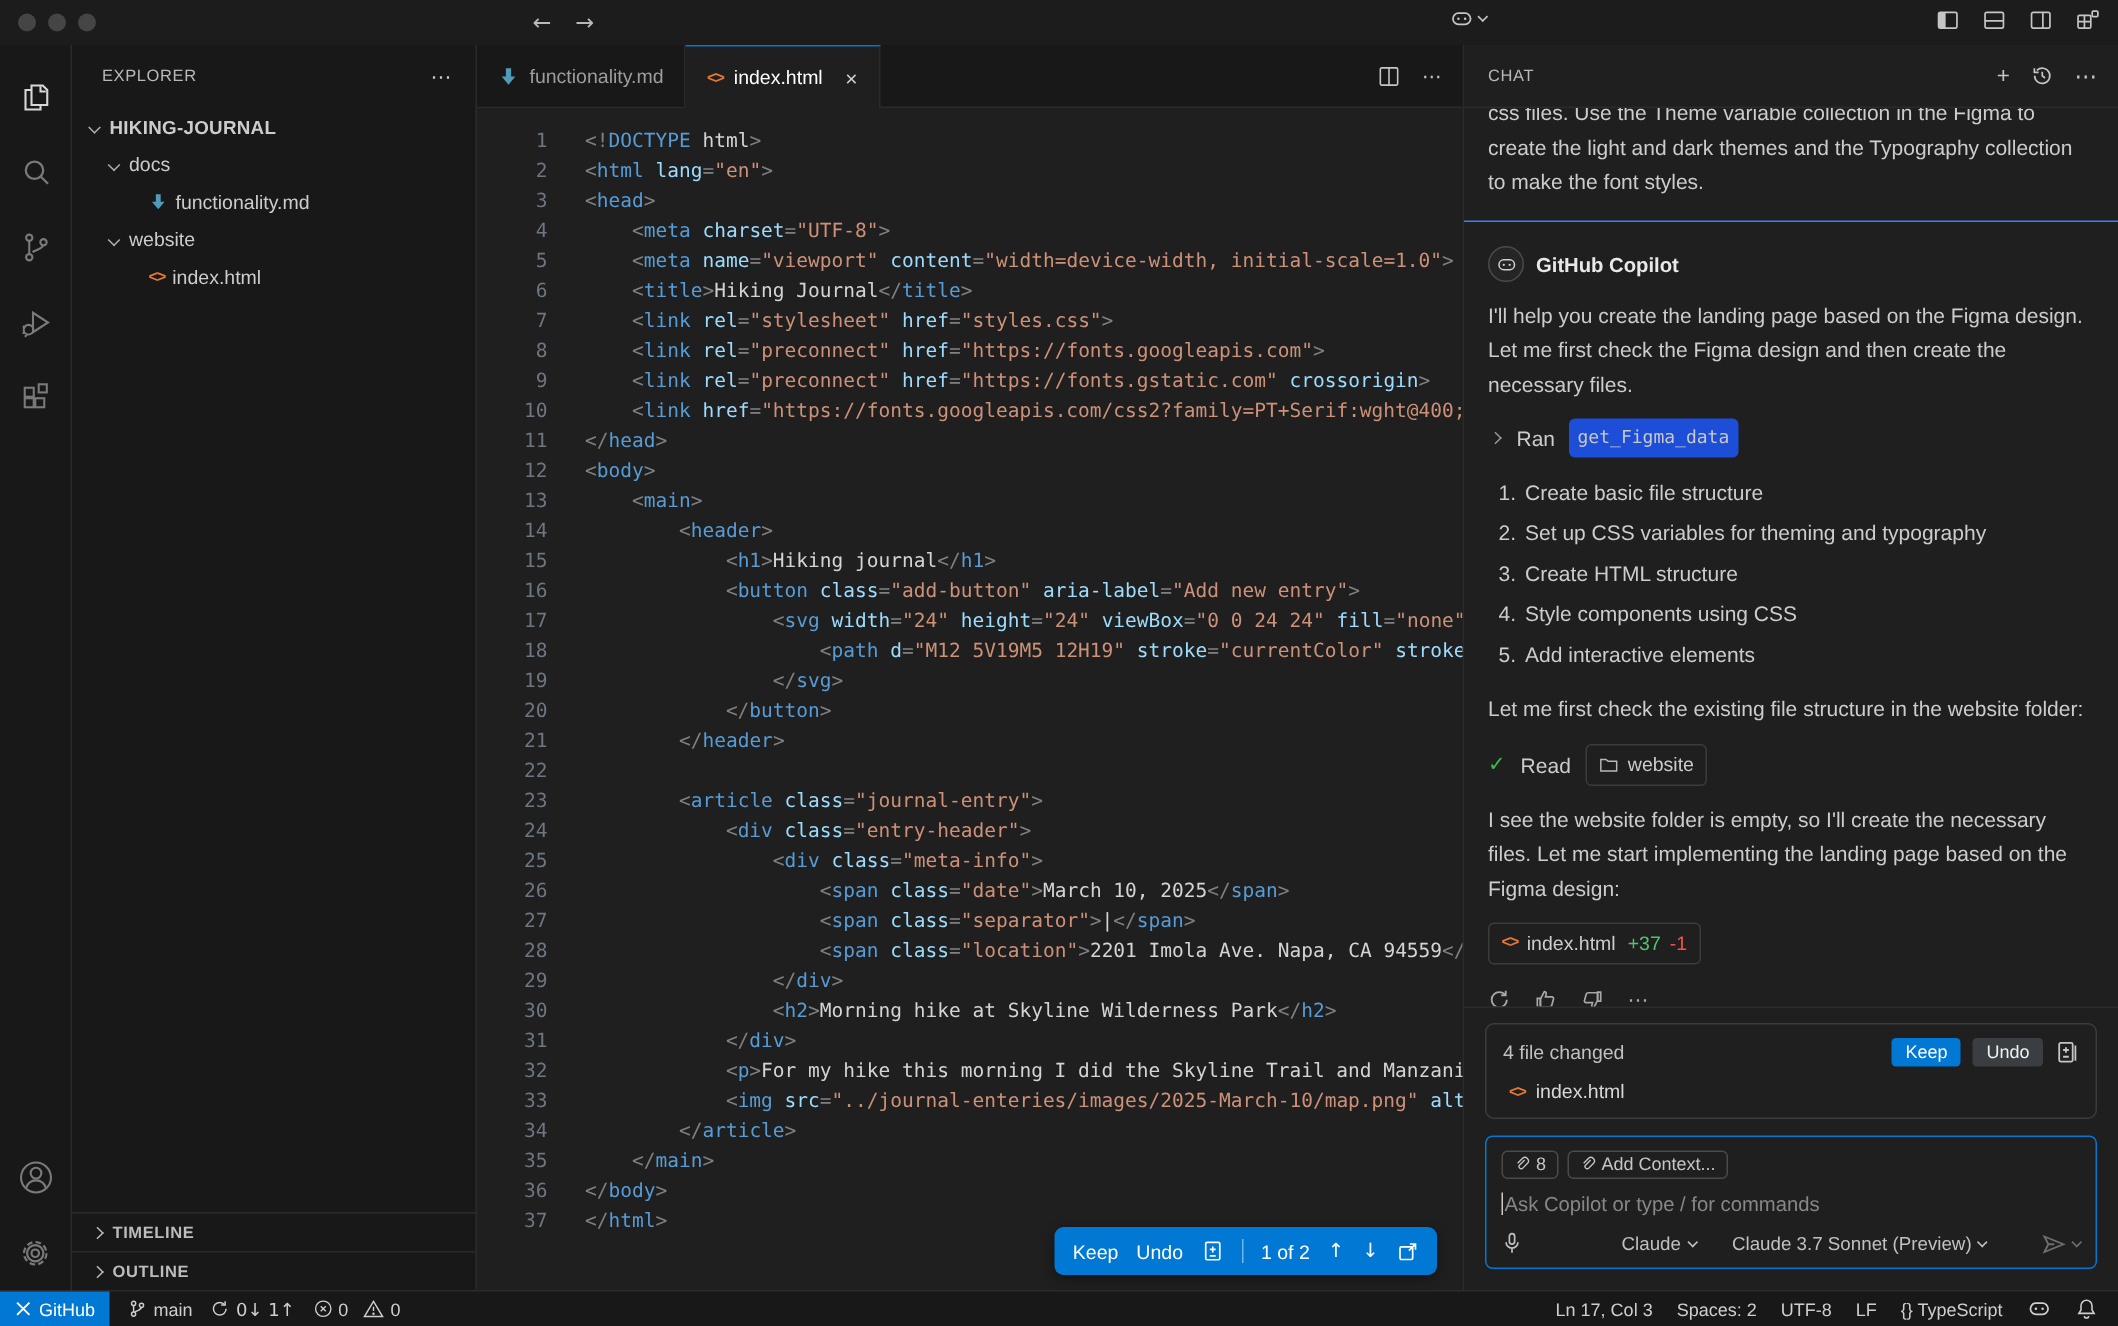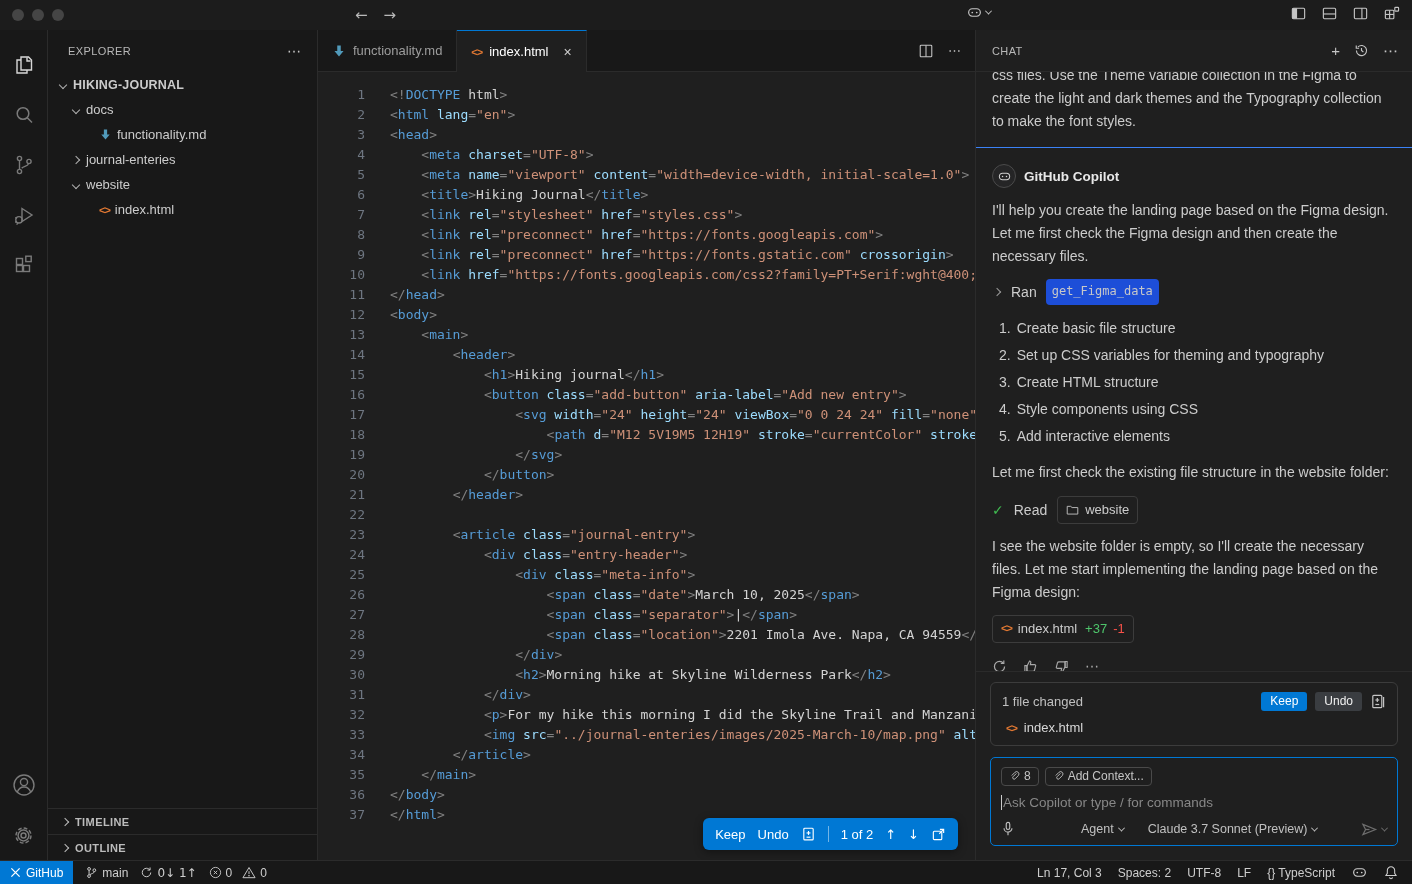--- a/index.html
+++ b/index.html
@@ -231,26 +231,20 @@
           <span class="lbl">docs</span>
         </div>
         <div class="tree-row" style="padding-left: 36px;">
           <span class="tree-chev"></span>
           <span style="display: inline-flex;">
             <svg width="13" height="13" viewBox="0 0 16 16">
               <path fill="#519aba" d="M8 14.2L2.8 8H6V1.8h4V8h3.2z"></path>
             </svg>
           </span>
           <span class="lbl">functionality.md</span>
-        </div>
-        <div class="tree-row" style="padding-left: 23px;">
-          <span class="tree-chev">
-            <span class="chev-right"></span>
-          </span>
-          <span class="lbl">journal-enteries</span>
         </div>
         <div class="tree-row" style="padding-left: 23px;">
           <span class="tree-chev">
             <span class="chev-down"></span>
           </span>
           <span class="lbl">website</span>
         </div>
         <div class="tree-row" style="padding-left: 36px;">
           <span class="tree-chev"></span>
           <span style="display: inline-flex;">
@@ -447,21 +441,21 @@
             <path d="M2 7h2.2v6.4H2z"></path>
             <path d="M4.2 12.8V7.6L7 2.2c.9 0 1.5.7 1.3 1.6L7.8 6h4.6c.8 0 1.3.7 1.1 1.4l-1.2 4.5c-.2.7-.8 1.1-1.5 1.1H4.2z"></path>
           </svg>
         <span>⋯</span>
       </div>
     </div>
 
     <div class="chat-bottom">
       <div class="changes-box">
         <div class="changes-top">
-          <span class="changes-label">1 file changed</span>
+          <span class="changes-label">4 file changed</span>
           <span class="btn-keep">Keep</span>
           <span class="btn-undo">Undo</span>
           <svg width="16" height="17" viewBox="0 0 16 16" fill="none" stroke="#c5c5c5" stroke-width="1.2">
               <rect x="2.8" y="1.8" width="9" height="12.4" rx="1"></rect>
               <path d="M13.6 3.5v10.2"></path>
               <line x1="7.3" y1="4.6" x2="7.3" y2="8.4"></line>
               <line x1="5.4" y1="6.5" x2="9.2" y2="6.5"></line>
               <line x1="5.4" y1="11" x2="9.2" y2="11"></line>
             </svg>
         </div>
@@ -489,21 +483,21 @@
         <div class="prompt-row">
           <span class="cursor"></span>
           <span>Ask Copilot or type / for commands</span>
         </div>
         <div class="input-controls">
           <svg width="14" height="16" viewBox="0 0 16 18" fill="none" stroke="#c0c0c0" stroke-width="1.3">
               <rect x="6" y="1.5" width="4" height="8" rx="2"></rect>
               <path d="M3.5 8a4.5 4.5 0 0 0 9 0M8 12.5V16"></path>
             </svg>
           <span class="mode-pick">
-            <span>Agent</span>
+            <span>Claude</span>
             <span class="chev"></span>
           </span>
           <span class="model-pick">
             <span>Claude 3.7 Sonnet (Preview)</span>
             <span class="chev"></span>
           </span>
           <span class="send-group">
             <svg width="17" height="15" viewBox="0 0 18 16" fill="none" stroke="#6e6e6e" stroke-width="1.3">
                 <path d="M2 2.5l13.5 5.5L2 13.5l2.8-5.5z"></path>
                 <path d="M4.8 8H9"></path>

